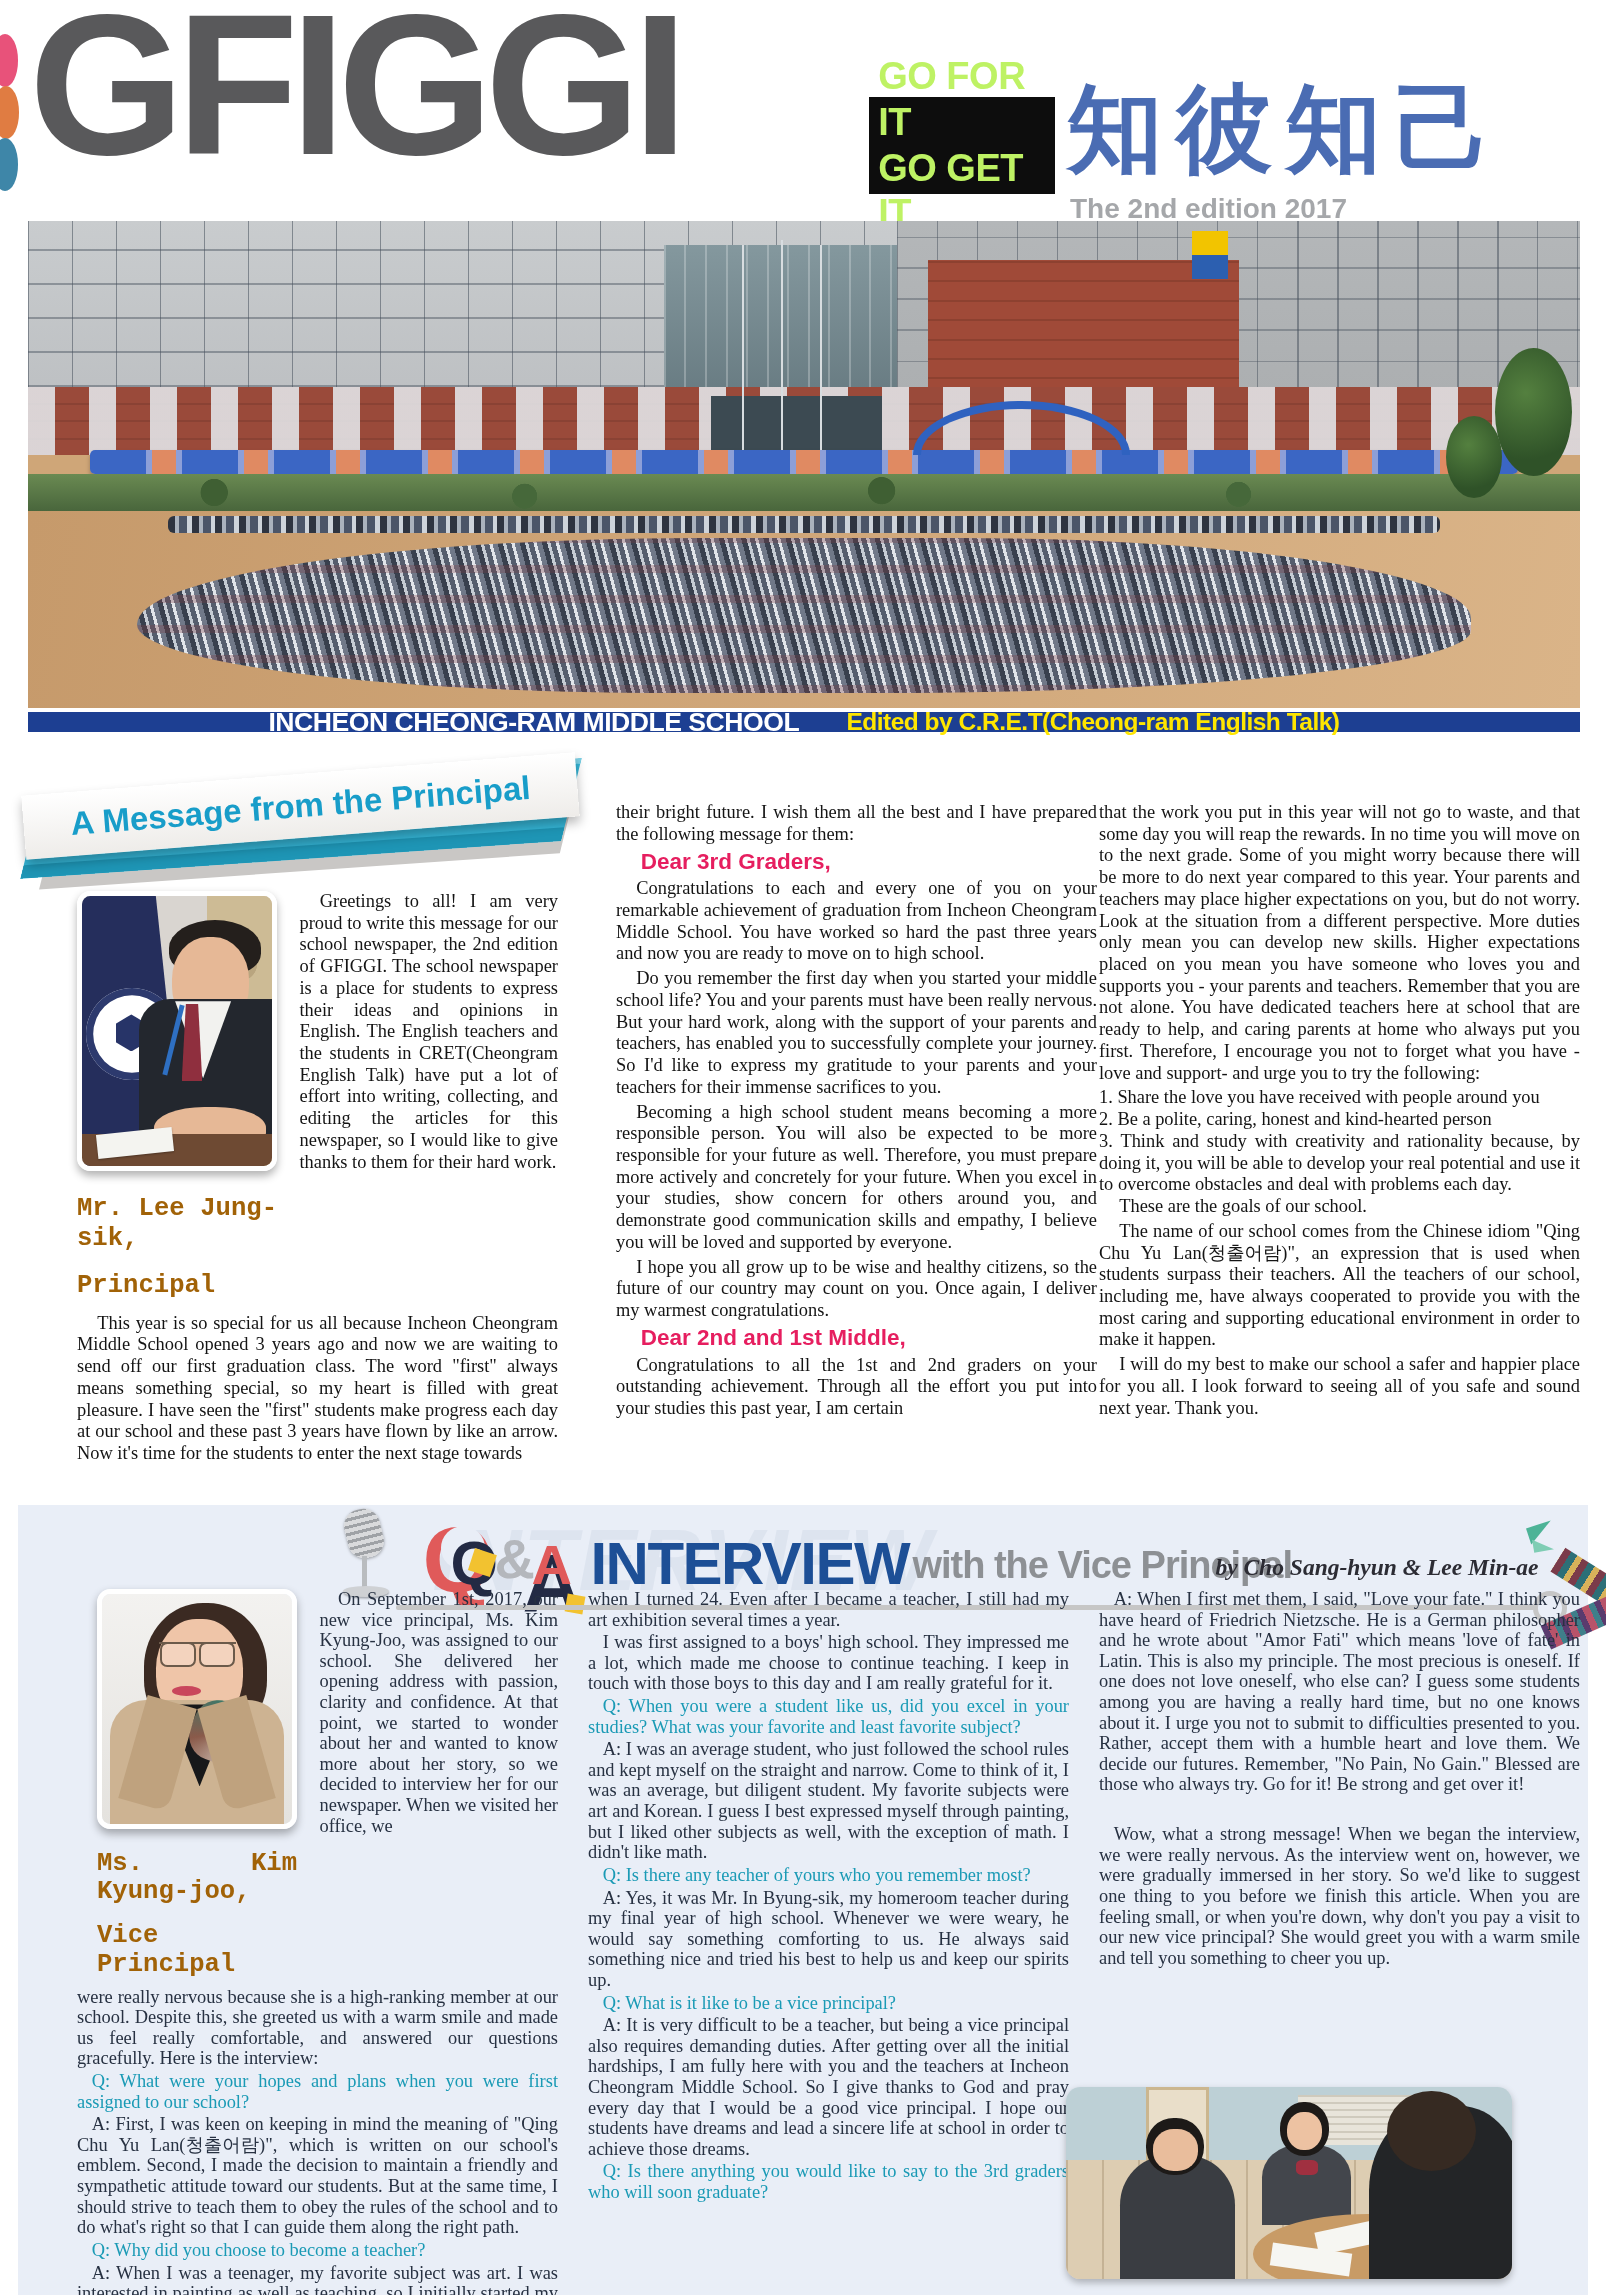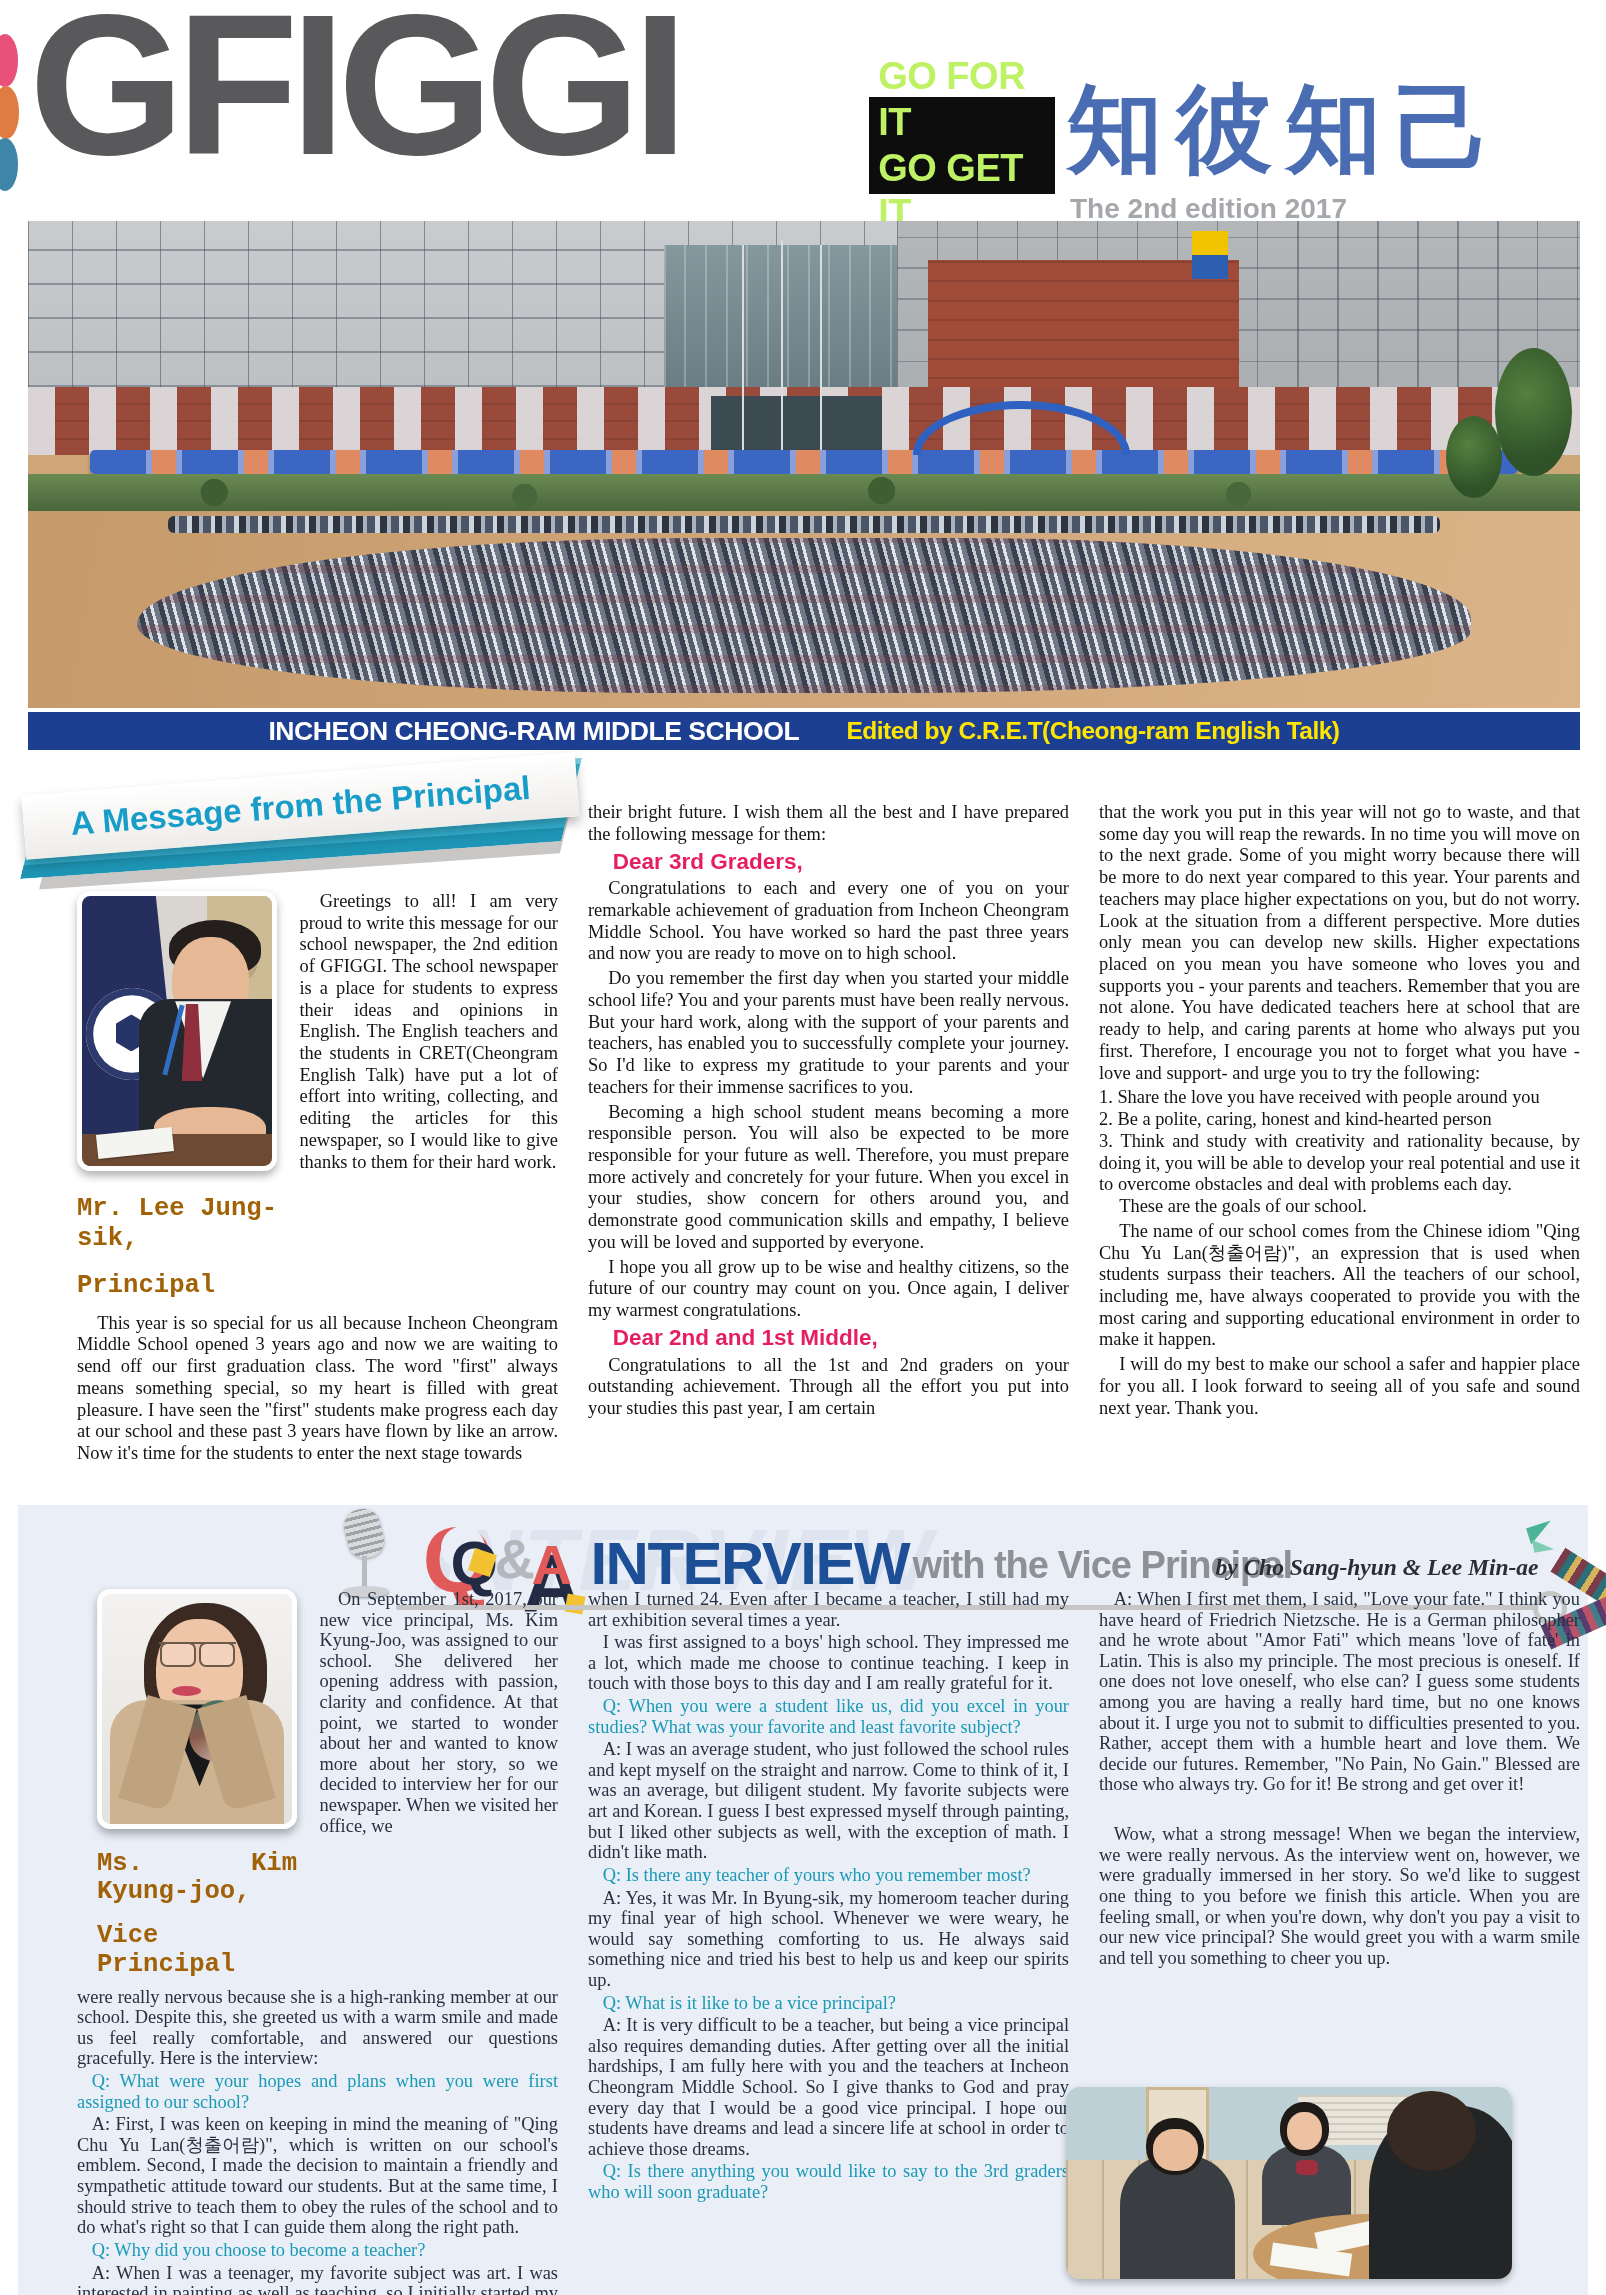--- a/index.html
+++ b/index.html
@@ -65,21 +65,21 @@
       background:linear-gradient(100deg,#c69a6b,#dab488);}
   .crowd-line{position:absolute;left:9%;top:60.5%;width:82%;height:3.6%;border-radius:6.1px;
       background:repeating-linear-gradient(90deg,#2e3440 0 7.2px,#aab2bd 7.2px 11.2px,#4b5568 11.2px 19.4px,#cdd3da 19.4px 23.5px);}
   .crowd{position:absolute;left:7%;top:65%;width:86%;height:32%;
       border-radius:44% 40% 46% 42% / 58% 54% 42% 46%;
       background:
         repeating-linear-gradient(0deg, rgba(122,59,68,.30) 0 8.2px, rgba(0,0,0,0) 8.2px 30px),
         repeating-linear-gradient(75deg,#39404e 0 5.1px,#c6ccd4 5.1px 8.2px,#555d6d 8.2px 13.3px,#e2e5ea 13.3px 16.4px,#707888 16.4px 21.5px);}
 
   
-  .banner{position:absolute;left:28px;top:712px;width:1552px;height:38px;background:#1d3f92;
+  .banner{position:absolute;left:28px;top:712px;width:1552px;height:20px;background:#1d3f92;
       display:flex;align-items:center;justify-content:center;white-space:nowrap;gap:34px;}
   .banner .school{font-family:"Liberation Sans",sans-serif;font-weight:bold;font-size:26.6px;color:#ffffff;letter-spacing:-0.5px;}
   .banner .edited{font-family:"Liberation Sans",sans-serif;font-weight:bold;font-size:24.5px;color:#ffe600;margin-left:13.3px;letter-spacing:-0.5px;}
 
   
   .ribbon-wrap{position:absolute;left:22.5px;top:763px;width:578px;height:128px;}
   .ribbon-shadow{position:absolute;left:20.5px;top:72px;width:522px;height:36px;background:#c9c7c5;
       transform:rotate(-4deg) skewX(-18deg);}
   .ribbon-back{position:absolute;left:7.2px;top:15.3px;width:542px;height:81px;background:#35b5d6;
       transform:rotate(-4deg) skewX(-18deg);box-shadow:inset 0 -13.3px 0 #1e95b5, inset 0 5.1px 0 #7ed2e6;}
@@ -275,21 +275,21 @@
         <div class="caption" style="margin-top:22.5px;">Mr. Lee Jung-sik,</div>
         <div class="caption" style="margin-top:17.4px;">Principal</div>
       </div>
       <div style="flex:1;">
         <p class="noindent" style="text-indent:1.1em;">Greetings to all! I am very proud to write this message for our school newspaper, the 2nd edition of GFIGGI. The school newspaper is a place for students to express their ideas and opinions in English. The English teachers and the students in CRET(Cheongram English Talk) have put a lot of effort into writing, collecting, and editing the articles for this newspaper, so I would like to give thanks to them for their hard work.</p>
       </div>
     </div>
     <p style="margin-top:11.2px;">This year is so special for us all because Incheon Cheongram Middle School opened 3 years ago and now we are waiting to send off our first graduation class. The word "first" always means something special, so my heart is filled with great pleasure. I have seen the "first" students make progress each day at our school and these past 3 years have flown by like an arrow. Now it's time for the students to enter the next stage towards</p>
   </div>
 
-  <div class="pcol" style="left:588px;top:802px;">
+  <div class="pcol" style="left:616px;top:802px;">
     <p class="noindent">their bright future. I wish them all the best and I have prepared the following message for them:</p>
     <p class="subhead">Dear 3rd Graders,</p>
     <p>Congratulations to each and every one of you on your remarkable achievement of graduation from Incheon Cheongram Middle School. You have worked so hard the past three years and now you are ready to move on to high school.</p>
     <p>Do you remember the first day when you started your middle school life? You and your parents must have been really nervous. But your hard work, along with the support of your parents and teachers, has enabled you to successfully complete your journey. So I'd like to express my gratitude to your parents and your teachers for their immense sacrifices to you.</p>
     <p>Becoming a high school student means becoming a more responsible person. You will also be expected to be more responsible for your future as well. Therefore, you must prepare more actively and concretely for your future. When you excel in your studies, show concern for others around you, and demonstrate good communication skills and empathy, I believe you will be loved and supported by everyone.</p>
     <p>I hope you all grow up to be wise and healthy citizens, so the future of our country may count on you. Once again, I deliver my warmest congratulations.</p>
     <p class="subhead">Dear 2nd and 1st Middle,</p>
     <p>Congratulations to all the 1st and 2nd graders on your outstanding achievement. Through all the effort you put into your studies this past year, I am certain</p>
   </div>
 

